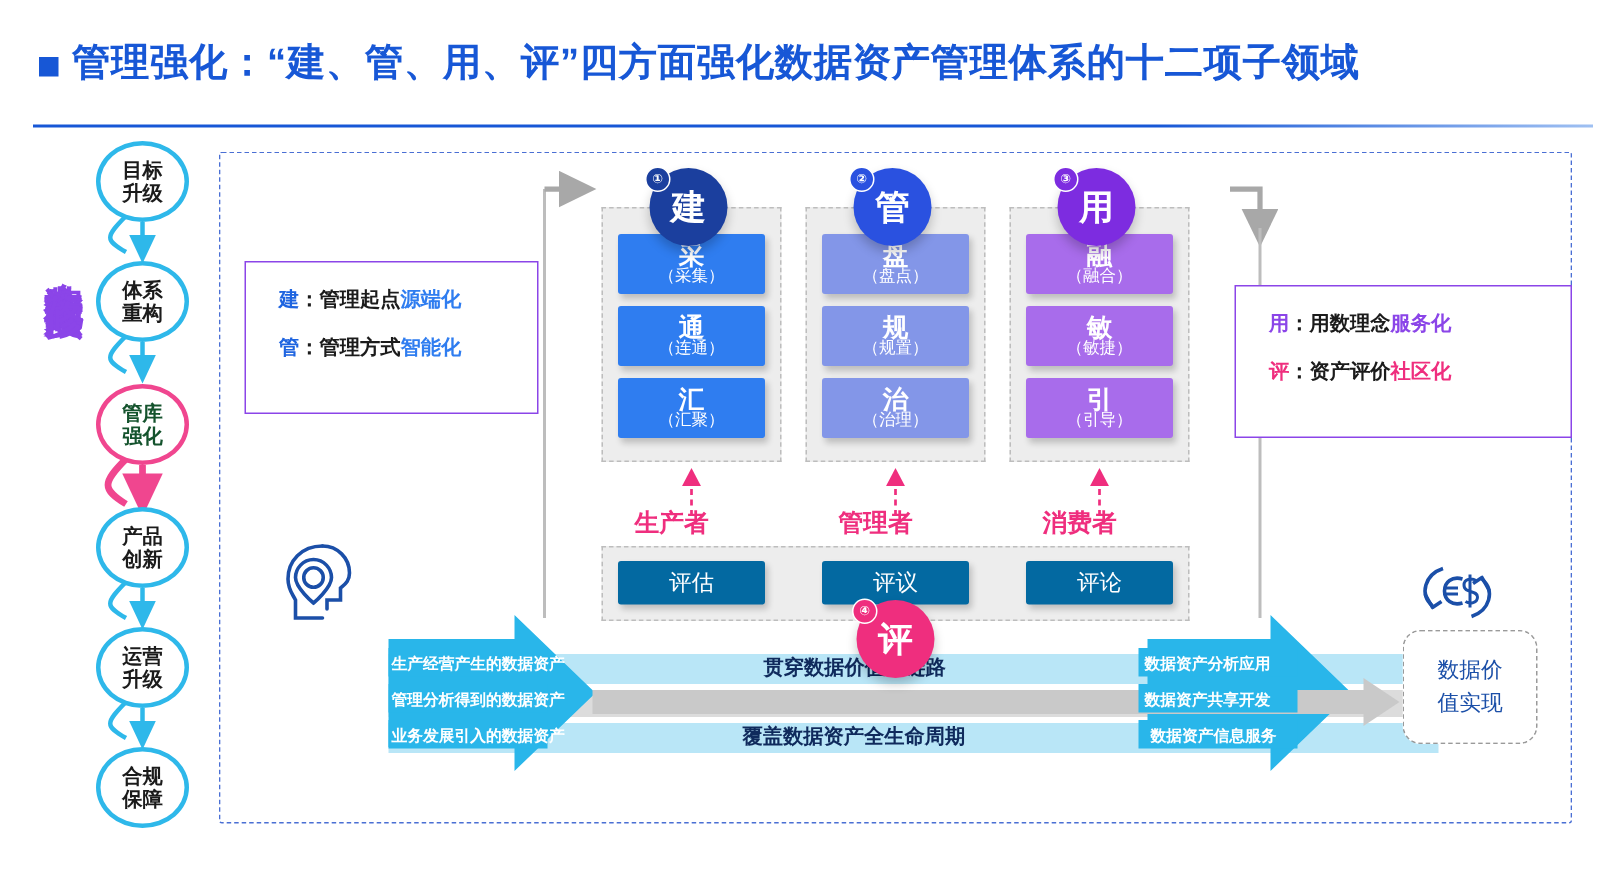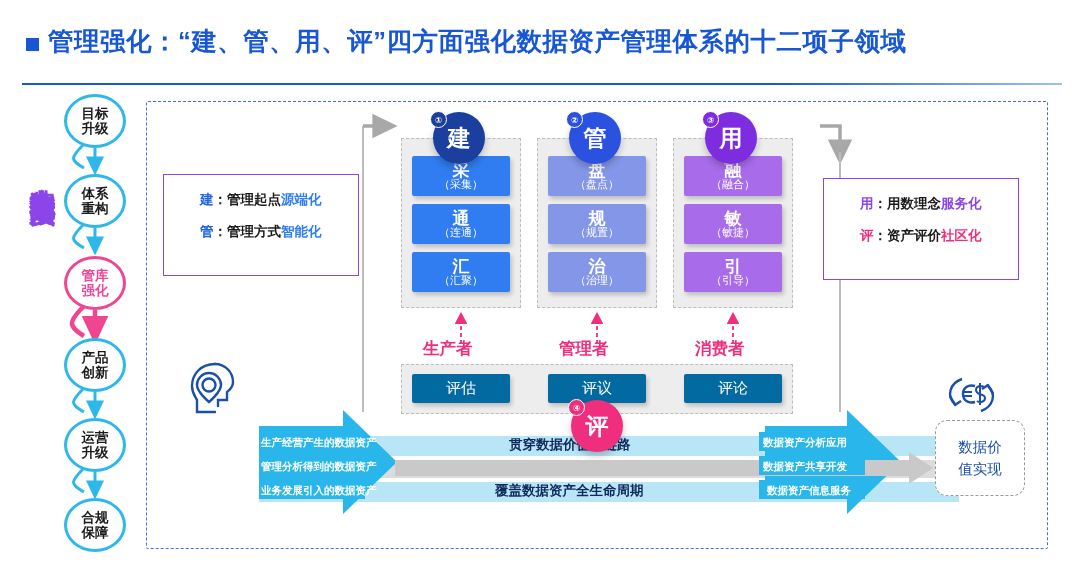--- a/index.html
+++ b/index.html
@@ -23,21 +23,21 @@
          font-size:26px;font-weight:bold;color:#8b45e8;line-height:1.04;
          writing-mode:vertical-rl;text-orientation:upright;letter-spacing:1px;}
 
   
   .flow{position:absolute;left:60px;top:94px;width:74px;height:458px;}
   .node{position:absolute;left:4px;width:62px;height:54px;border-radius:50%;
         background:#fff;box-sizing:border-box;
         display:flex;flex-direction:column;align-items:center;justify-content:center;
         font-size:13.5px;font-weight:bold;color:#1b1b1b;line-height:1.12;z-index:3;}
   .node.cy{border:3px solid #2eb8ea;}
-  .node.pk{border:3px solid #f0468f;color:#ec4899;}
+  .node.pk{border:3px solid #f0468f;color:#14532d;}
   .node span{display:block;}
   .flowsvg{position:absolute;left:0;top:0;width:74px;height:458px;z-index:1;}
 
   
   .panel{position:absolute;left:146px;top:101px;width:900px;height:446px;
          border:1.6px dashed #4a6fd4;border-radius:2px;background:#fff;}
 
   
   .bracket{position:absolute;left:0;top:0;width:900px;height:446px;}
 
@@ -67,21 +67,21 @@
 
   
   .evalband{position:absolute;left:254px;top:262px;width:392px;height:50px;
             background:#ededed;border:1px dashed #bdbdbd;box-sizing:border-box;}
   .pchip{position:absolute;top:272px;width:98px;height:29px;background:#0369a1;border-radius:2px;
          display:flex;align-items:center;justify-content:center;color:#fff;font-size:15px;
          box-shadow:2px 3px 4px rgba(0,0,0,.2);}
 
   
   .note{position:absolute;border:1.8px solid #8b45e8;background:#fff;box-sizing:border-box;
-        padding:16px 0 0 16px;}
+        padding:16px 0 0 2px;}
   .note .line{font-size:13.5px;font-weight:bold;color:#1b1b1b;margin:0 0 14px 20px;white-space:nowrap;}
   .note .k-b{color:#1e64e0;} .note .k-p{color:#8b45e8;} .note .k-k{color:#ef2e7e;}
   .note .hl-b{color:#2f7df0;} .note .hl-p{color:#8b45e8;} .note .hl-k{color:#ef2e7e;}
 
   
   .endbox{position:absolute;width:88px;height:74px;border:1.5px dashed #9a9a9a;border-radius:12px;
           background:#fff;display:flex;flex-direction:column;align-items:center;justify-content:center;
           font-size:14.5px;color:#1b4fa8;line-height:1.55;}
   .bandtext{position:absolute;font-size:13.5px;font-weight:bold;color:#0f2a5c;white-space:nowrap;}
   .tagtext{position:absolute;font-size:10.5px;font-weight:bold;color:#ffffff;white-space:nowrap;z-index:5;}
@@ -248,21 +248,21 @@
 
     <div class="note" style="left:16px;top:72px;width:196px;height:102px">
       <div class="line">
         <span class="k-b">建</span><span>：</span><span>管理起点</span><span class="hl-b">源端化</span>
       </div>
       <div class="line">
         <span class="k-b">管</span><span>：</span><span>管理方式</span><span class="hl-b">智能化</span>
       </div>
     </div>
 
-    <div class="note" style="left:676px;top:76px;width:196px;height:102px">
+    <div class="note" style="left:676px;top:88px;width:225px;height:102px">
       <div class="line">
         <span class="k-p">用</span><span>：</span><span>用数理念</span><span class="hl-p">服务化</span>
       </div>
       <div class="line">
         <span class="k-k">评</span><span>：</span><span>资产评价</span><span class="hl-k">社区化</span>
       </div>
     </div>
 
     <svg style="position:absolute;left:0;top:306px;width:900px;height:120px" viewBox="0 0 900 120">
 

